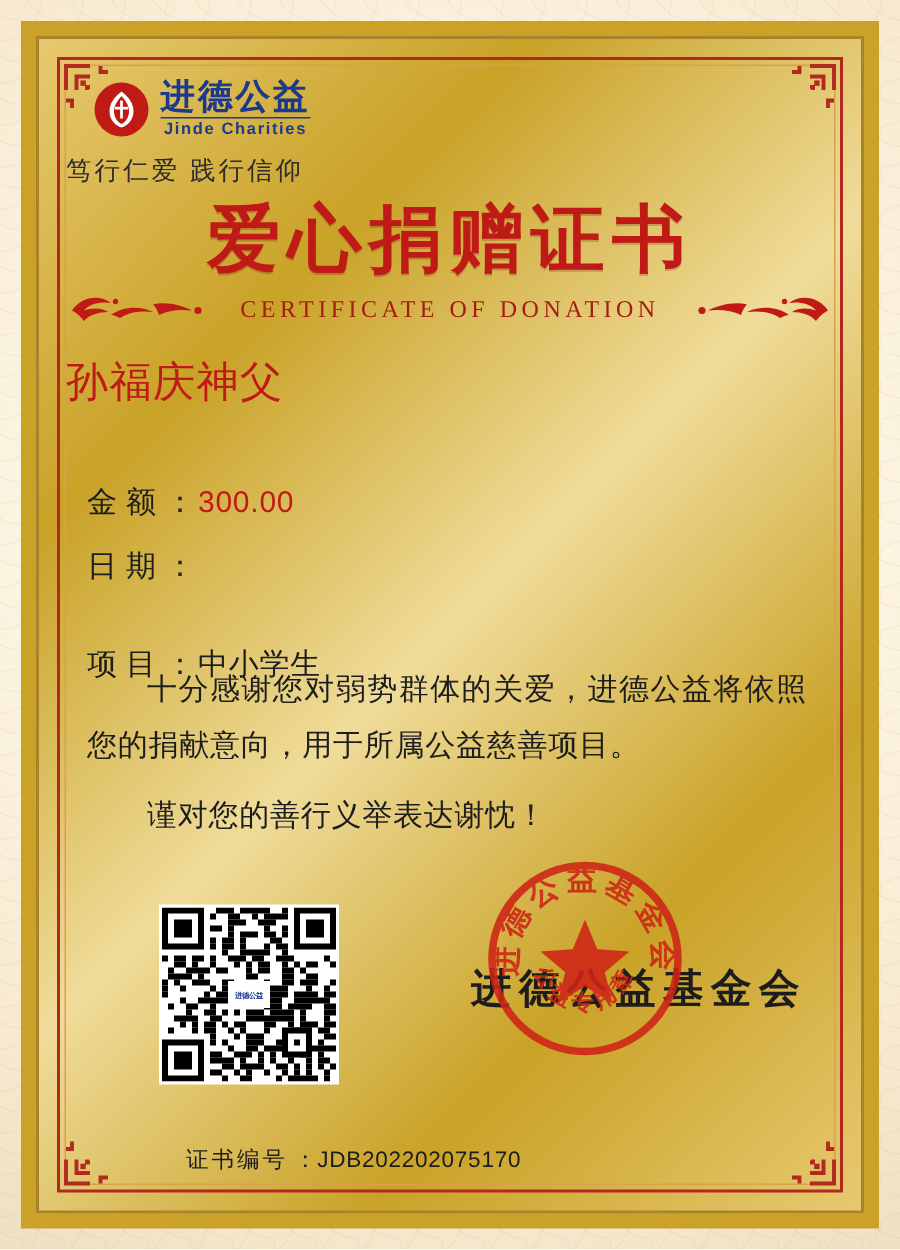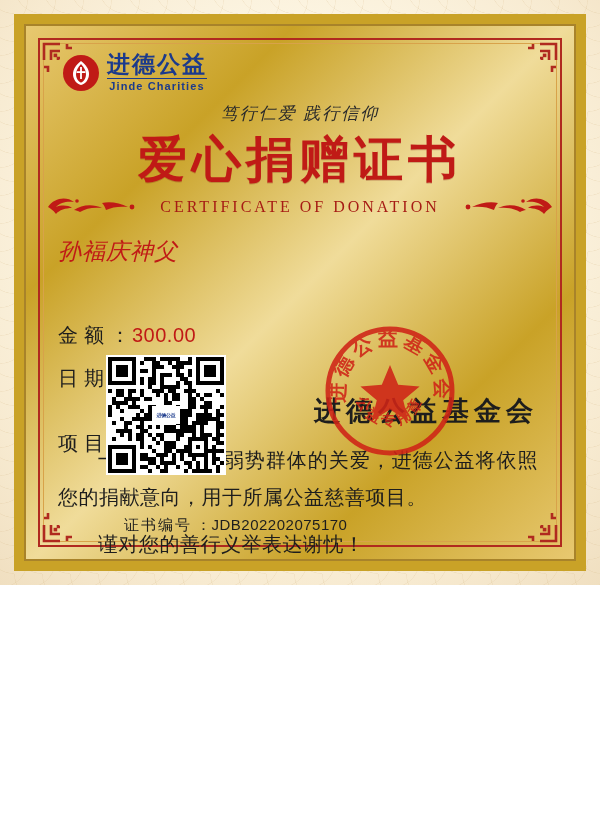--- a/index.html
+++ b/index.html
@@ -10,21 +10,21 @@
     width: 600px;
     height: 833px;
     background: #ffffff;
     font-family: "Liberation Sans", sans-serif;
     overflow: hidden;
   }
 
   .certificate {
     position: relative;
     width: 600px;
-    height: 585px;
+    height: 833px;
     box-sizing: border-box;
     background:
       radial-gradient(circle at 50% 42%, #fffdf6 0%, #fdf6e4 45%, #f7ead0 78%, #f0dfc0 100%);
     overflow: hidden;
   }
 
   
   .fan-pattern {
     position: absolute;
     inset: 0;
@@ -133,26 +133,24 @@
     padding-top: 0;
     text-align: center;
   }
 
   
   .subtitle {
     position: absolute;
     top: 58px;
     left: 0;
     right: 0;
-    text-align: center;
     font-size: 17px;
     color: #2b2b2b;
     letter-spacing: 2px;
     font-family: "Liberation Sans", sans-serif;
-    font-style: italic;
   }
   .main-title {
     position: absolute;
     top: 83px;
     left: 0;
     right: 0;
     text-align: center;
     font-size: 49px;
     font-weight: bold;
     color: #c01a16;
@@ -177,26 +175,25 @@
     font-family: "Liberation Serif", serif;
     white-space: nowrap;
   }
   .flourish { width: 92px; height: 30px; flex: 0 0 auto; }
   .flourish.right { transform: scaleX(-1); }
 
   
   .donor-name {
     position: absolute;
     top: 192px;
-    left: 14px;
-    font-size: 23px;
+    left: 0;
+    font-size: 28px;
     color: #c01a16;
     font-family: "Liberation Sans", sans-serif;
     letter-spacing: 1px;
-    font-style: italic;
   }
 
   .fields {
     position: absolute;
     top: 258px;
     left: 14px;
     right: 14px;
     text-align: right;
   }
   .field-row {

